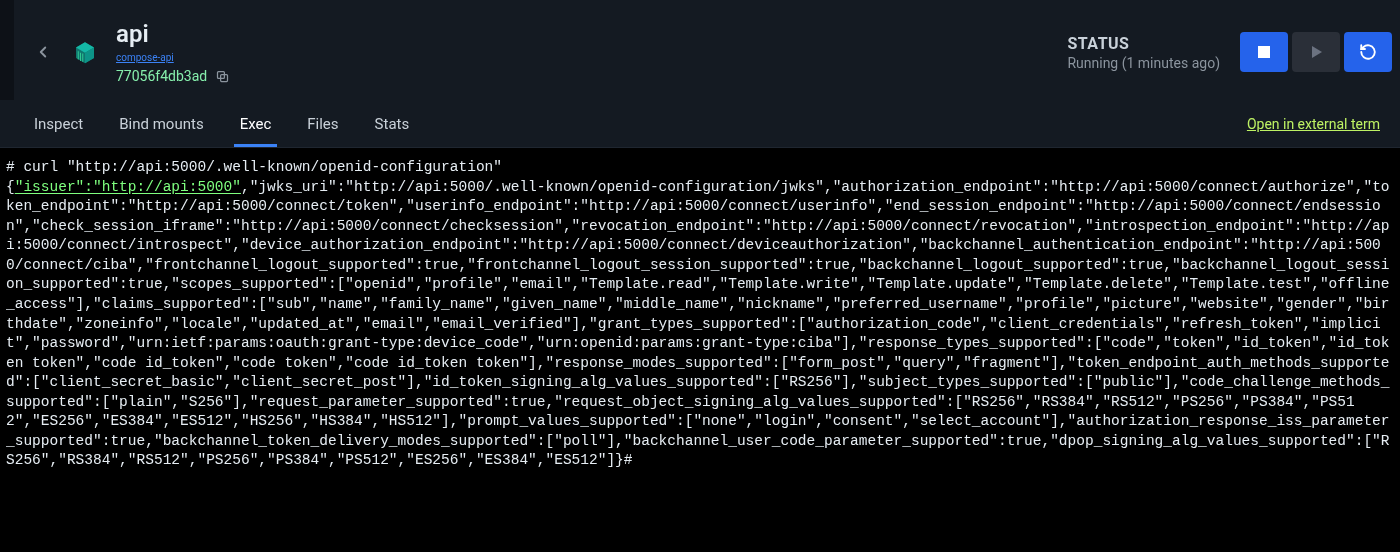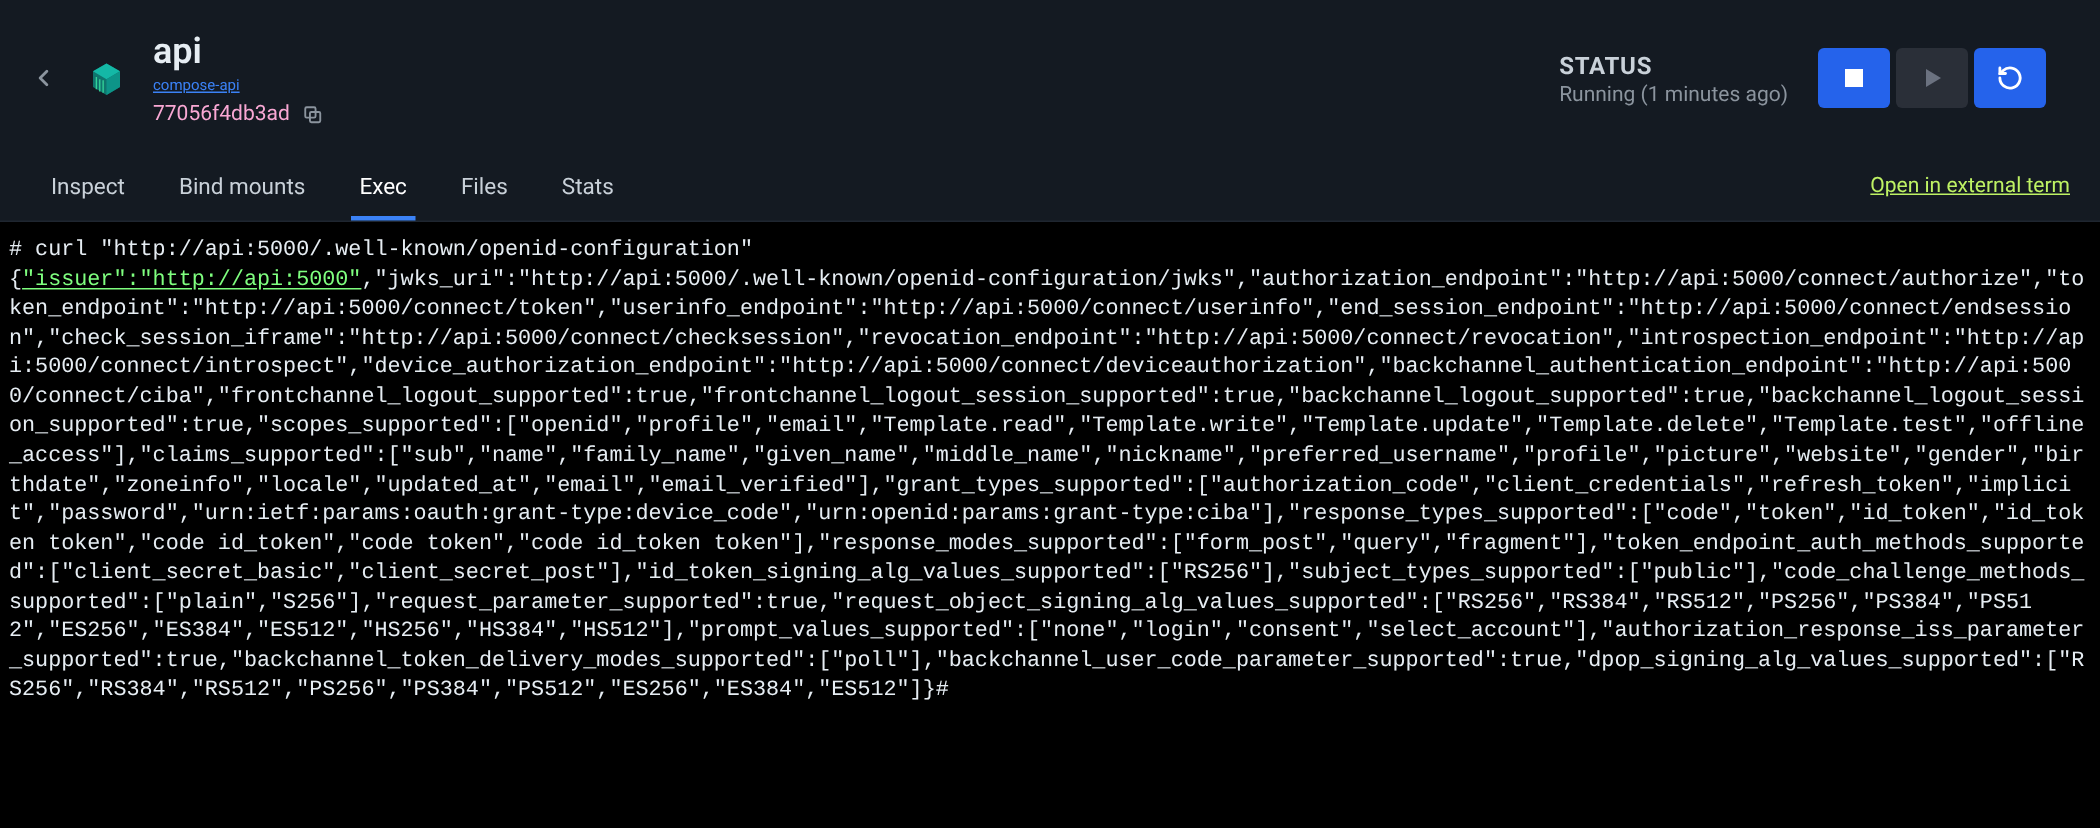--- a/index.html
+++ b/index.html
@@ -8,23 +8,24 @@
     color: #e6edf3;
     font-family: -apple-system, BlinkMacSystemFont, "Segoe UI", Roboto, sans-serif;
     font-size: 14px;
     width: 1400px;
     height: 552px;
     overflow: hidden;
   }
   .header {
     display: flex;
     align-items: center;
-    padding: 12px 36px 8px 20px;
+    padding: 12px 8px 8px 20px;
     background: #141a22;
     height: 100px;
+    margin-left: 14px;
   }
   .back-btn {
     color: #8b949e;
     cursor: pointer;
     margin-right: 18px;
     display: flex;
     align-items: center;
   }
   .container-icon {
     width: 30px;
@@ -45,21 +46,21 @@
   .title-link {
     color: #3b82f6;
     text-decoration: underline;
     font-size: 10px;
     line-height: 1.6;
   }
   .title-id-row {
     display: flex;
     align-items: center;
     gap: 8px;
-    color: #f9a8d4;
+    color: #86efac;
     font-size: 14px;
     margin-top: 2px;
   }
   .copy-icon { color: #8b949e; cursor: pointer; display: inline-flex; }
   .status-block {
     margin-right: 20px;
   }
   .status-label {
     font-size: 16px;
     font-weight: 700;

